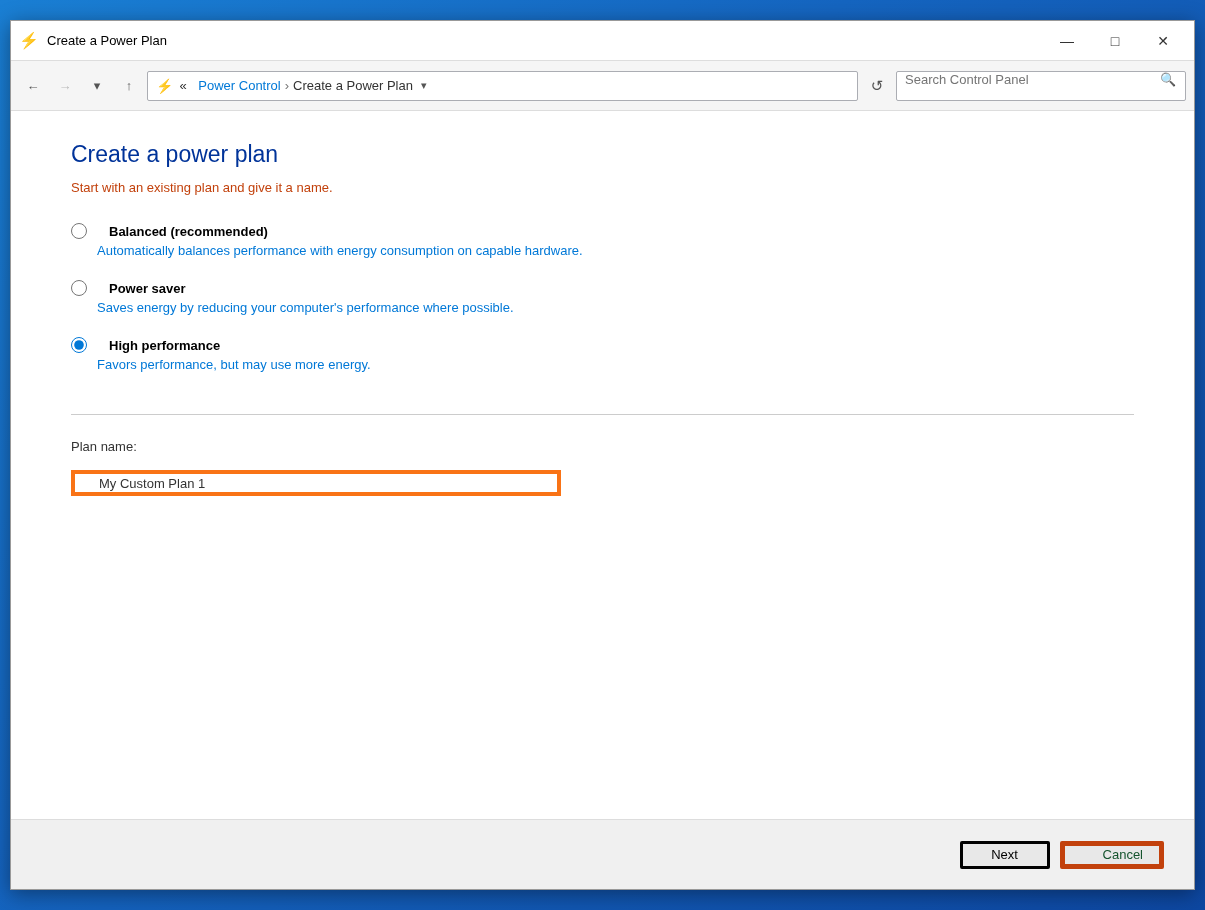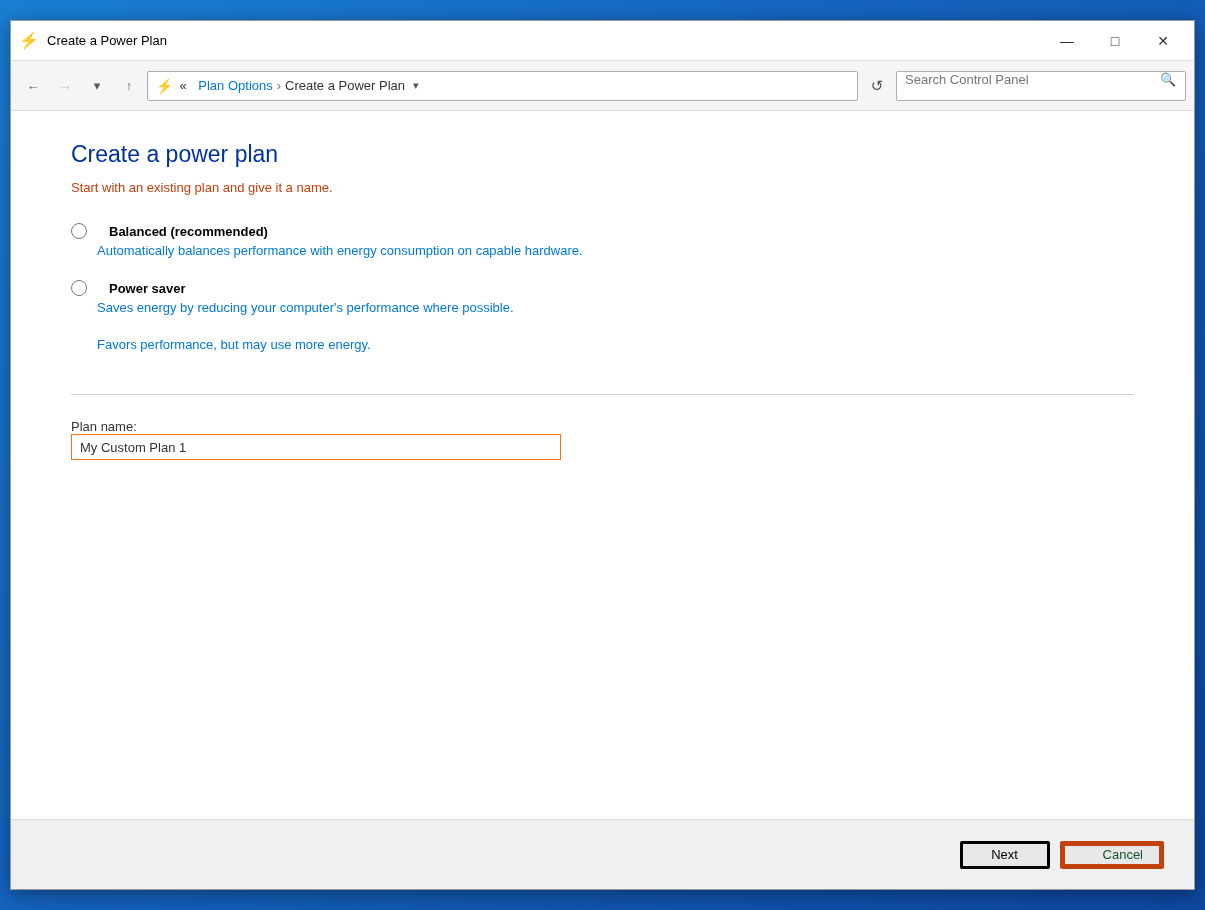--- a/index.html
+++ b/index.html
@@ -192,28 +192,28 @@
       margin-left: 26px;
     }
     .divider {
       border: none;
       border-top: 1px solid #ccc;
       margin: 20px 0 24px 0;
     }
     .plan-name-label {
       font-size: 13px;
       color: #333;
-      margin-bottom: 0;
+      margin-bottom: 16px;
     }
     .plan-name-input {
       width: 490px;
       height: 26px;
-      border: 1px solid #f97316;
+      border: 4px solid #f97316;
       outline: none;
-      padding: 0 8px;
+      padding: 0 24px;
       font-size: 13px;
       color: #333;
     }
     
     .footer {
       height: 70px;
       background: #f0f0f0;
       border-top: 1px solid #ddd;
       display: flex;
       align-items: center;
@@ -267,21 +267,21 @@
     <button class="nav-btn">
       <span>▾</span>
     </button>
     <button class="nav-btn">
       <span>↑</span>
     </button>
     <div class="address-path">
       <span class="path-icon">⚡</span>
       <span>«</span>
       <span class="path-separator">&nbsp;</span>
-      <span class="path-link">Plan Options</span>
+      <span class="path-link">Power Control</span>
       <span class="path-separator">›</span>
       <span>Create a Power Plan</span>
       <button class="path-dropdown">▾</button>
     </div>
     <button class="refresh-btn">
       <span>↺</span>
     </button>
     <div class="search-box">
       <input class="search-input" type="text" placeholder="Search Control Panel" style="">
       <span class="search-icon">🔍</span>
@@ -302,20 +302,24 @@
 
     <div class="radio-option">
       <label class="radio-label">
         <input type="radio" class="radio-input" name="power-plan" style="">
         <span class="radio-name">Power saver</span>
       </label>
       <p class="radio-desc">Saves energy by reducing your computer's performance where possible.</p>
     </div>
 
     <div class="radio-option">
+      <label class="radio-label">
+        <input type="radio" class="radio-input" name="power-plan" checked="" style="">
+        <span class="radio-name">High performance</span>
+      </label>
       <p class="radio-desc">Favors performance, but may use more energy.</p>
     </div>
 
     <hr class="divider">
 
     <p class="plan-name-label">Plan name:</p>
     <input class="plan-name-input" type="text" value="My Custom Plan 1" style="">
   </div>
 
   <div class="footer">

